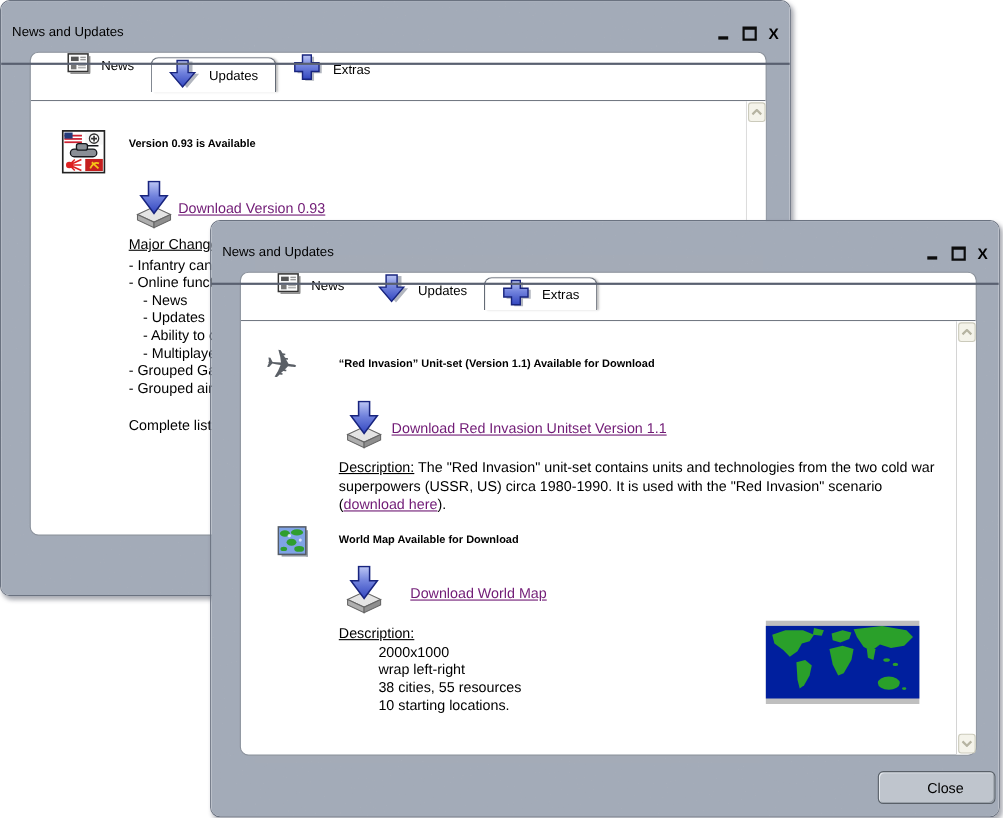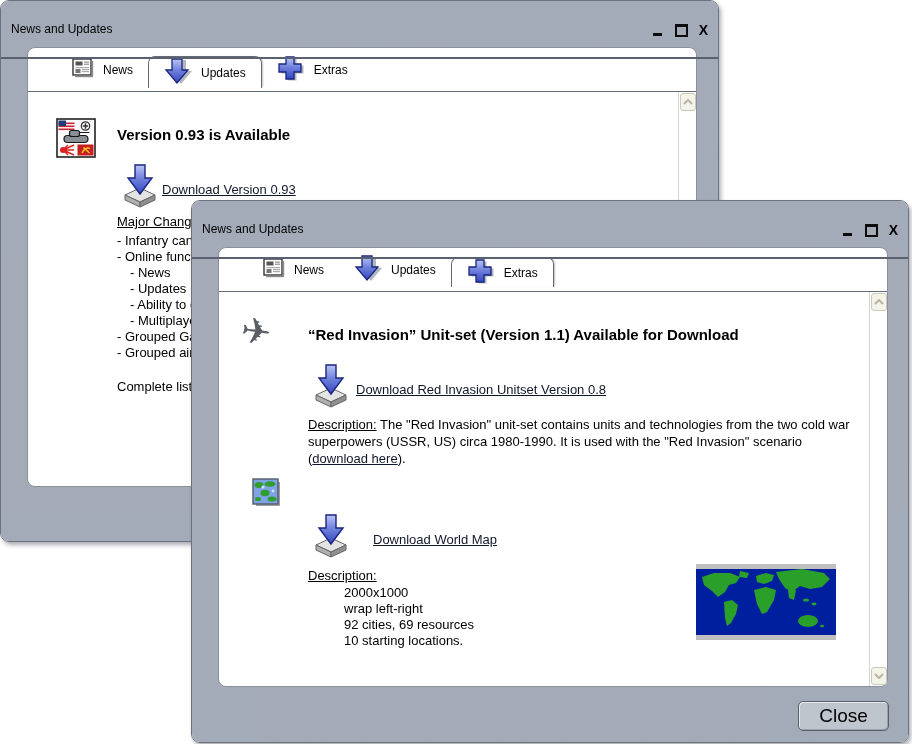--- a/index.html
+++ b/index.html
@@ -15,42 +15,42 @@
   .title{flex:1;}
   .ctrl{display:flex;gap:11px;align-items:flex-end;height:16px;}
   .btn-min{width:12px;display:flex;align-items:flex-end;justify-content:center;cursor:default;}
   .btn-min .bar{width:9px;height:3px;background:#0c0c0c;margin-bottom:1px;}
   .btn-max{width:13px;display:flex;align-items:center;justify-content:center;}
   .btn-max .box{width:9px;height:8px;border:2px solid #0c0c0c;border-top-width:3px;background:transparent;}
   .btn-close{font-weight:bold;font-size:14px;line-height:14px;}
   .panel{position:absolute;left:26px;top:46px;width:668px;height:438px;background:#fff;
          border:1px solid #8a919b;border-radius:8px;z-index:2;}
   .tabbar{position:absolute;left:0;right:0;top:0;height:43px;border-bottom:1px solid #646b76;
-          display:flex;align-items:center;padding-left:29px;border-radius:8px 8px 0 0;}
+          display:flex;align-items:flex-start;padding-left:18px;border-radius:8px 8px 0 0;}
   .tab{display:flex;align-items:center;gap:9px;padding:0 15px;font-size:12px;position:relative;background:transparent;}
   .tab.active{border:1px solid #646b76;border-bottom:none;border-radius:7px 7px 0 0;
               margin-top:4px;margin-bottom:-1px;background:#fff;box-shadow:2px 0 2px -1px rgba(0,0,0,0.25);}
   .content{position:absolute;left:0;top:44px;right:17px;bottom:0;overflow:hidden;font-size:13px;}
   .content .abs{position:absolute;}
-  .hd{font-weight:bold;font-size:15px;white-space:nowrap;}
-  a.lnk{color:#0f172a;text-decoration:underline;font-size:13px;white-space:nowrap;cursor:pointer;}
+  .hd{font-weight:bold;font-size:10px;white-space:nowrap;}
+  a.lnk{color:#701a75;text-decoration:underline;font-size:13px;white-space:nowrap;cursor:pointer;}
   .ulab{text-decoration:underline;}
   .desc{line-height:17px;width:567px;}
   .dlines{line-height:16px;white-space:nowrap;margin-left:26px;}
   .changes{line-height:16px;white-space:nowrap;}
   .changes .ind{padding-left:13px;}
   .scrollbar{position:absolute;top:44px;right:0;bottom:0;width:17px;background:#fff;
              border-left:1px solid #d4d4d4;border-radius:0 0 7px 0;}
   .sbtn{position:absolute;left:1px;width:14px;height:16px;background:#f4f3ea;border:1px solid #cbcabb;
         border-radius:3px;display:flex;align-items:center;justify-content:center;}
   .sbtn.up{top:1px;} .sbtn.down{bottom:1px;}
   .close-btn{position:absolute;left:606px;top:500px;width:89px;height:28px;z-index:3;
-             background:#bfc5cd;border:1px solid #596068;border-radius:5px;font-size:19px;
+             background:#bfc5cd;border:1px solid #596068;border-radius:5px;font-size:13px;
              display:flex;align-items:center;justify-content:center;
-             box-shadow:inset 1px 1px 0 #e6eaef, inset -1px -1px 0 #99a0a8;cursor:pointer;}
+             box-shadow:inset 1px 1px 0 #e6eaef, inset -1px -1px 0 #99a0a8;cursor:pointer;padding-left:16px;}
   .jet{font-size:36px;color:#5a5f66;transform:rotate(8deg);line-height:36px;}
 </style>
 </head>
 <body>
 
 <svg width="0" height="0" style="position:absolute" aria-hidden="true">
   <defs>
     <linearGradient id="bluegrad" x1="0" y1="0" x2="0" y2="1">
       <stop offset="0" stop-color="#bcc6f4"></stop>
         <stop offset="0.45" stop-color="#7283dd"></stop>
@@ -240,52 +240,53 @@
       <div class="abs jet" style="left:22px;top:22px;">✈</div>
       <div class="abs hd" style="left:89px;top:34px;">“Red Invasion” Unit-set (Version 1.1) Available for Download</div>
       <div class="abs" style="left:93px;top:72px;">
         <svg width="40" height="46">
             <polygon points="4,31 19,24 34,31 19,38" fill="#e4e4e4" stroke="#666"></polygon>
             <polygon points="4,31 4,36 19,43 19,38" fill="#aeaeae" stroke="#666"></polygon>
             <polygon points="34,31 34,36 19,43 19,38" fill="#8f8f8f" stroke="#666"></polygon>
             <path d="M14,1 h10 v13 h7 L19,30 7,14 h7 z" fill="url(#bluegrad)" stroke="#18247e" stroke-width="1.4"></path>
           </svg>
       </div>
-      <a class="lnk abs" style="left:137px;top:90px;">Download Red Invasion Unitset Version 0.8</a>
+      <a class="lnk abs" style="left:137px;top:90px;">Download Red Invasion Unitset Version 1.1</a>
       <div class="abs desc" style="left:89px;top:124px;">
         <span class="ulab">Description:</span><span> The "Red Invasion" unit-set contains units and technologies from the two cold war superpowers (USSR, US) circa 1980-1990.  It is used with the "Red Invasion" scenario (</span><a class="lnk">download here</a><span>).</span>
       </div>
       <div class="abs" style="left:33px;top:186px;">
         <svg width="29" height="29">
             <rect x="26" y="4" width="2" height="24" fill="#9aa0a8"></rect>
             <rect x="4" y="26" width="24" height="2" fill="#9aa0a8"></rect>
             <rect x="1" y="1" width="25" height="25" fill="#7fa3e6" stroke="#555c66" stroke-width="1.4"></rect>
             <ellipse cx="7" cy="7" rx="4.5" ry="3" fill="#2f9e2f"></ellipse>
             <ellipse cx="18" cy="6" rx="5.5" ry="2.8" fill="#2f9e2f"></ellipse>
             <ellipse cx="13" cy="15" rx="4.5" ry="3.2" fill="#2f9e2f"></ellipse>
             <ellipse cx="20" cy="21" rx="4.5" ry="2.6" fill="#2f9e2f"></ellipse>
             <ellipse cx="6" cy="21" rx="3" ry="2" fill="#2f9e2f"></ellipse>
             <circle cx="11" cy="9" r="1.6" fill="#eef4ff" opacity="0.8"></circle>
             <circle cx="21" cy="13" r="1.4" fill="#eef4ff" opacity="0.8"></circle>
           </svg>
       </div>
+      <div class="abs hd" style="left:89px;top:194px;">World Map Available for Download</div>
       <div class="abs" style="left:93px;top:222px;">
         <svg width="40" height="46">
             <polygon points="4,31 19,24 34,31 19,38" fill="#e4e4e4" stroke="#666"></polygon>
             <polygon points="4,31 4,36 19,43 19,38" fill="#aeaeae" stroke="#666"></polygon>
             <polygon points="34,31 34,36 19,43 19,38" fill="#8f8f8f" stroke="#666"></polygon>
             <path d="M14,1 h10 v13 h7 L19,30 7,14 h7 z" fill="url(#bluegrad)" stroke="#18247e" stroke-width="1.4"></path>
           </svg>
       </div>
       <a class="lnk abs" style="left:154px;top:240px;">Download World Map</a>
       <div class="abs ulab" style="left:89px;top:276px;white-space:nowrap;">Description:</div>
       <div class="abs dlines" style="left:99px;top:293px;">
         <div>2000x1000</div>
         <div>wrap left-right</div>
-        <div>92 cities, 69 resources</div>
+        <div>38 cities, 55 resources</div>
         <div>10 starting locations.</div>
       </div>
       <div class="abs" style="left:477px;top:272px;">
         <svg width="140" height="76" viewBox="0 0 140 76">
             <rect width="140" height="76" fill="#bfbfbf"></rect>
             <rect x="0" y="5" width="140" height="66" fill="#001f9e"></rect>
             <g fill="#2aa02a">
               <path d="M6,13 L18,9 34,9 44,13 40,19 33,21 29,28 22,33 16,27 8,21 Z"></path>
               <path d="M44,7 l9,2 -2,5 -8,-1 Z"></path>
               <path d="M28,38 l8,-2 6,5 -2,9 -5,9 -4,3 -2,-8 Z"></path>

